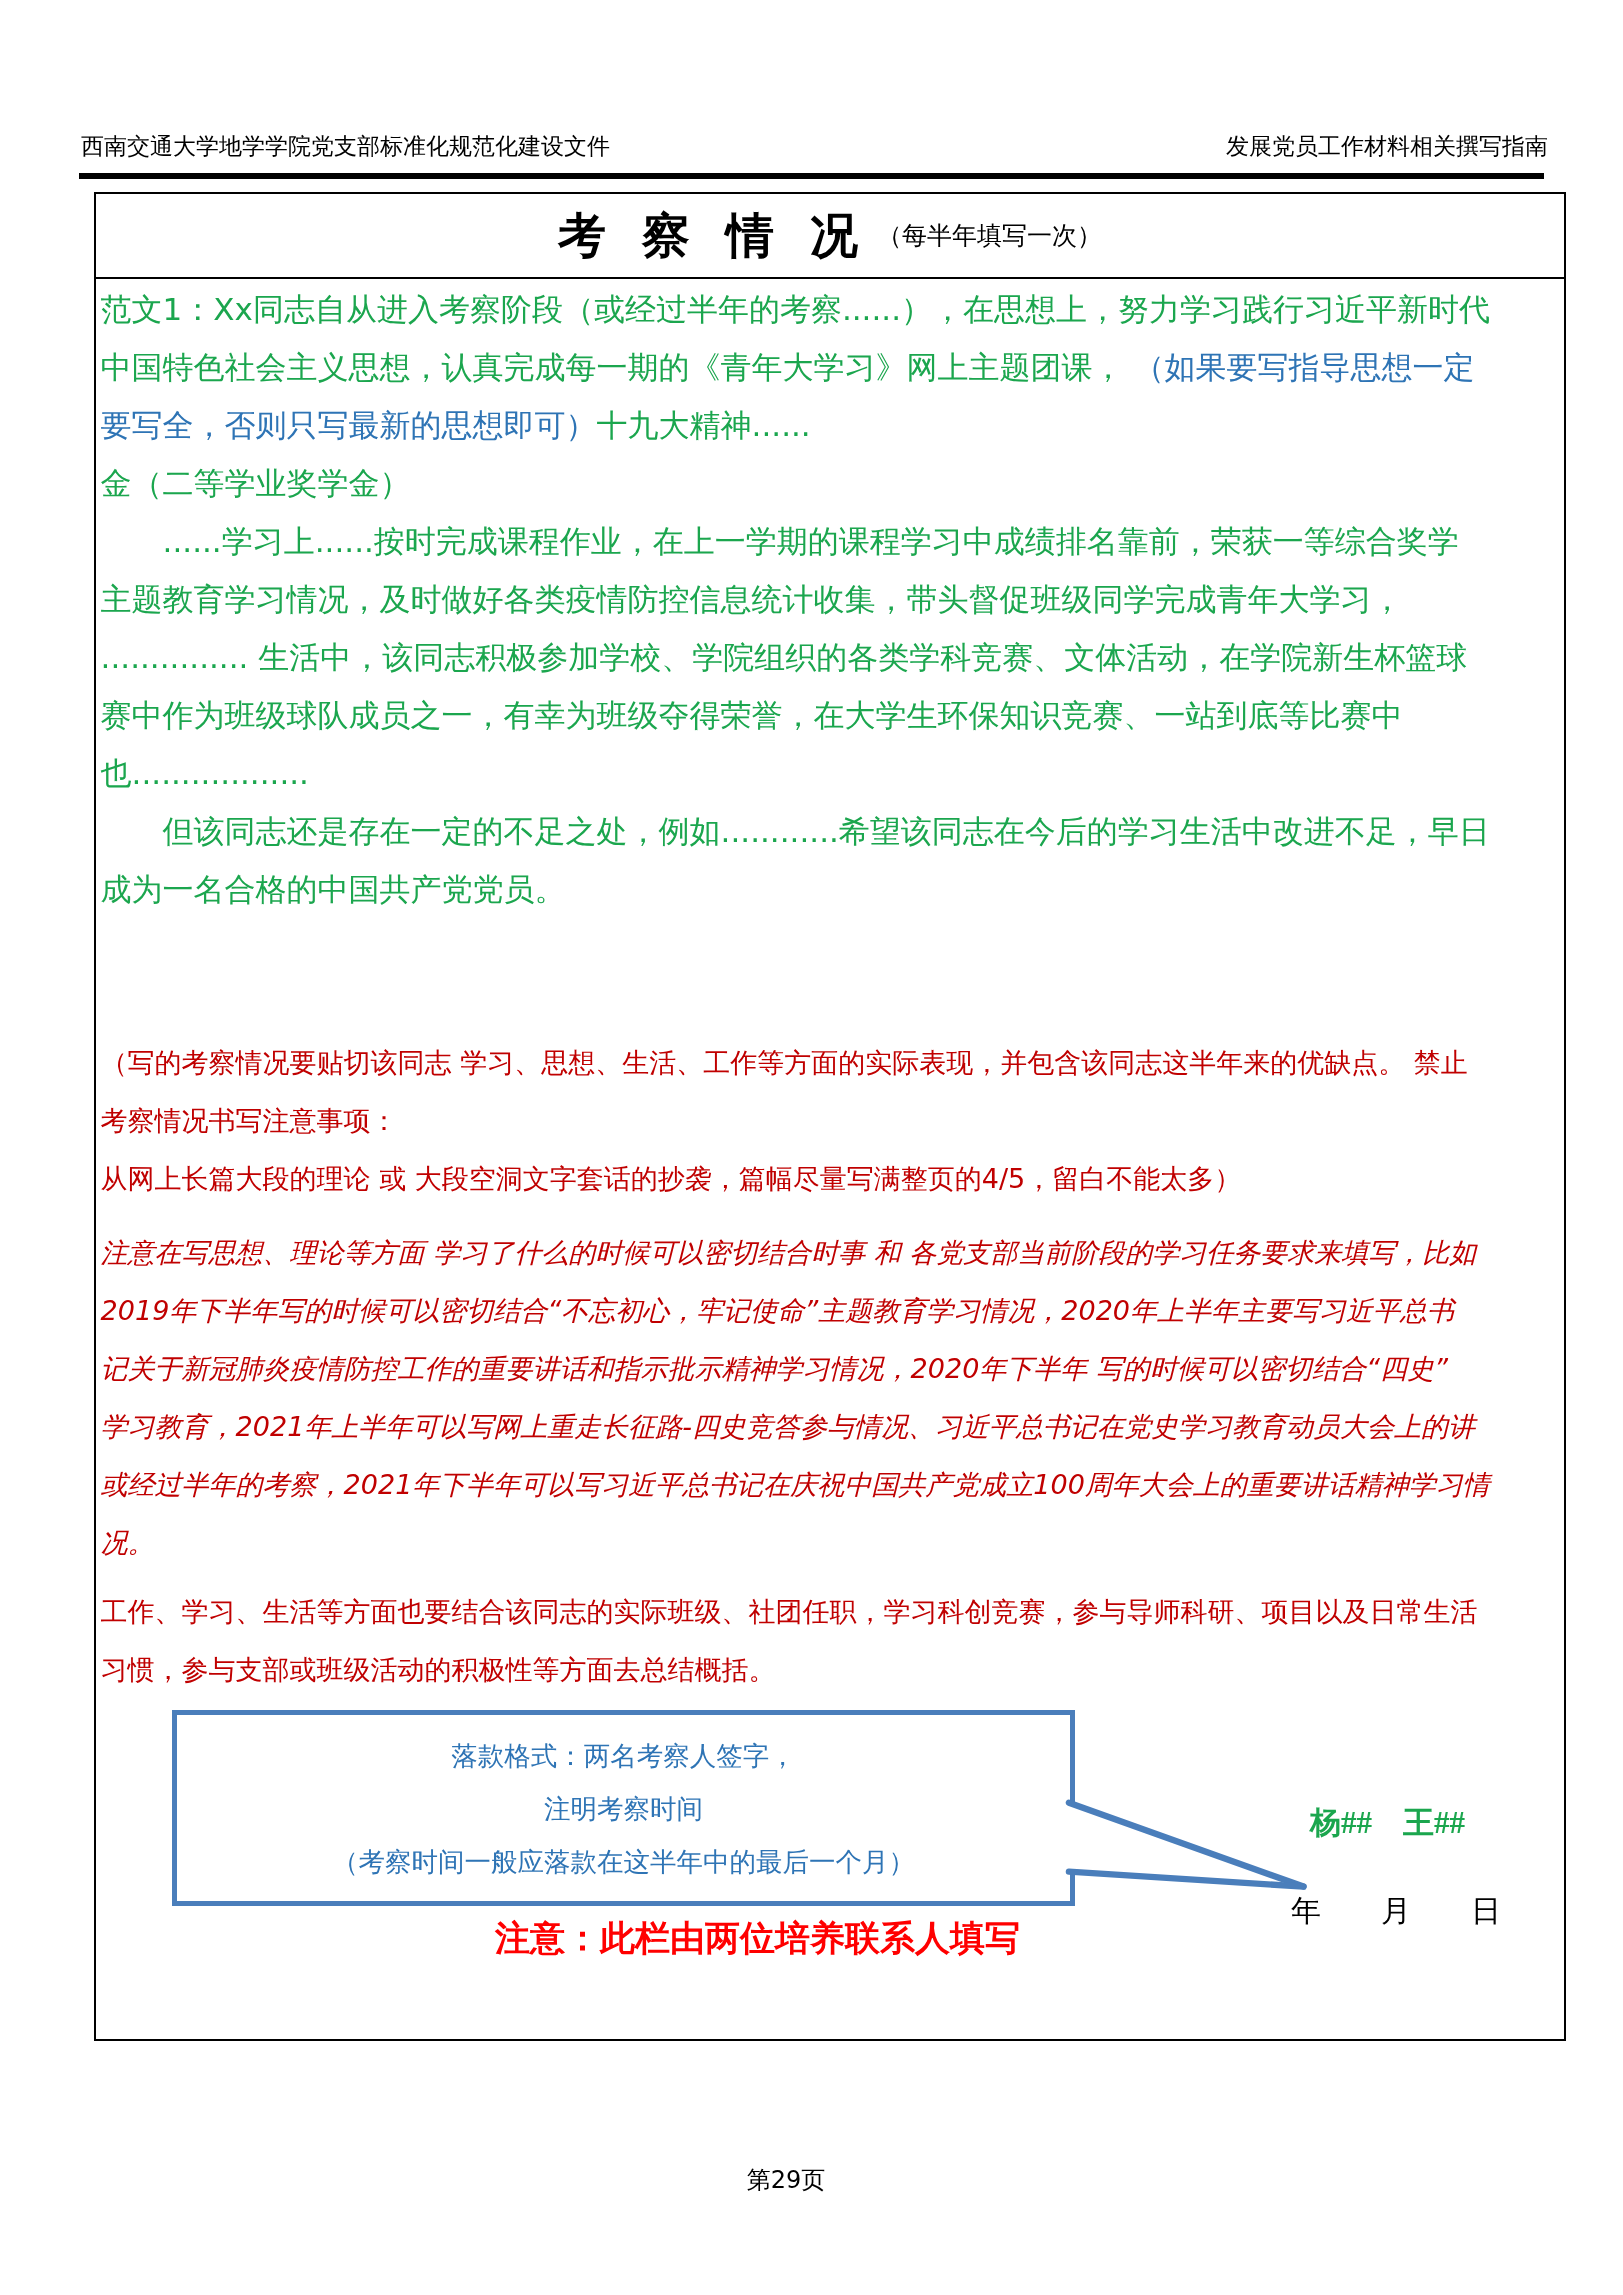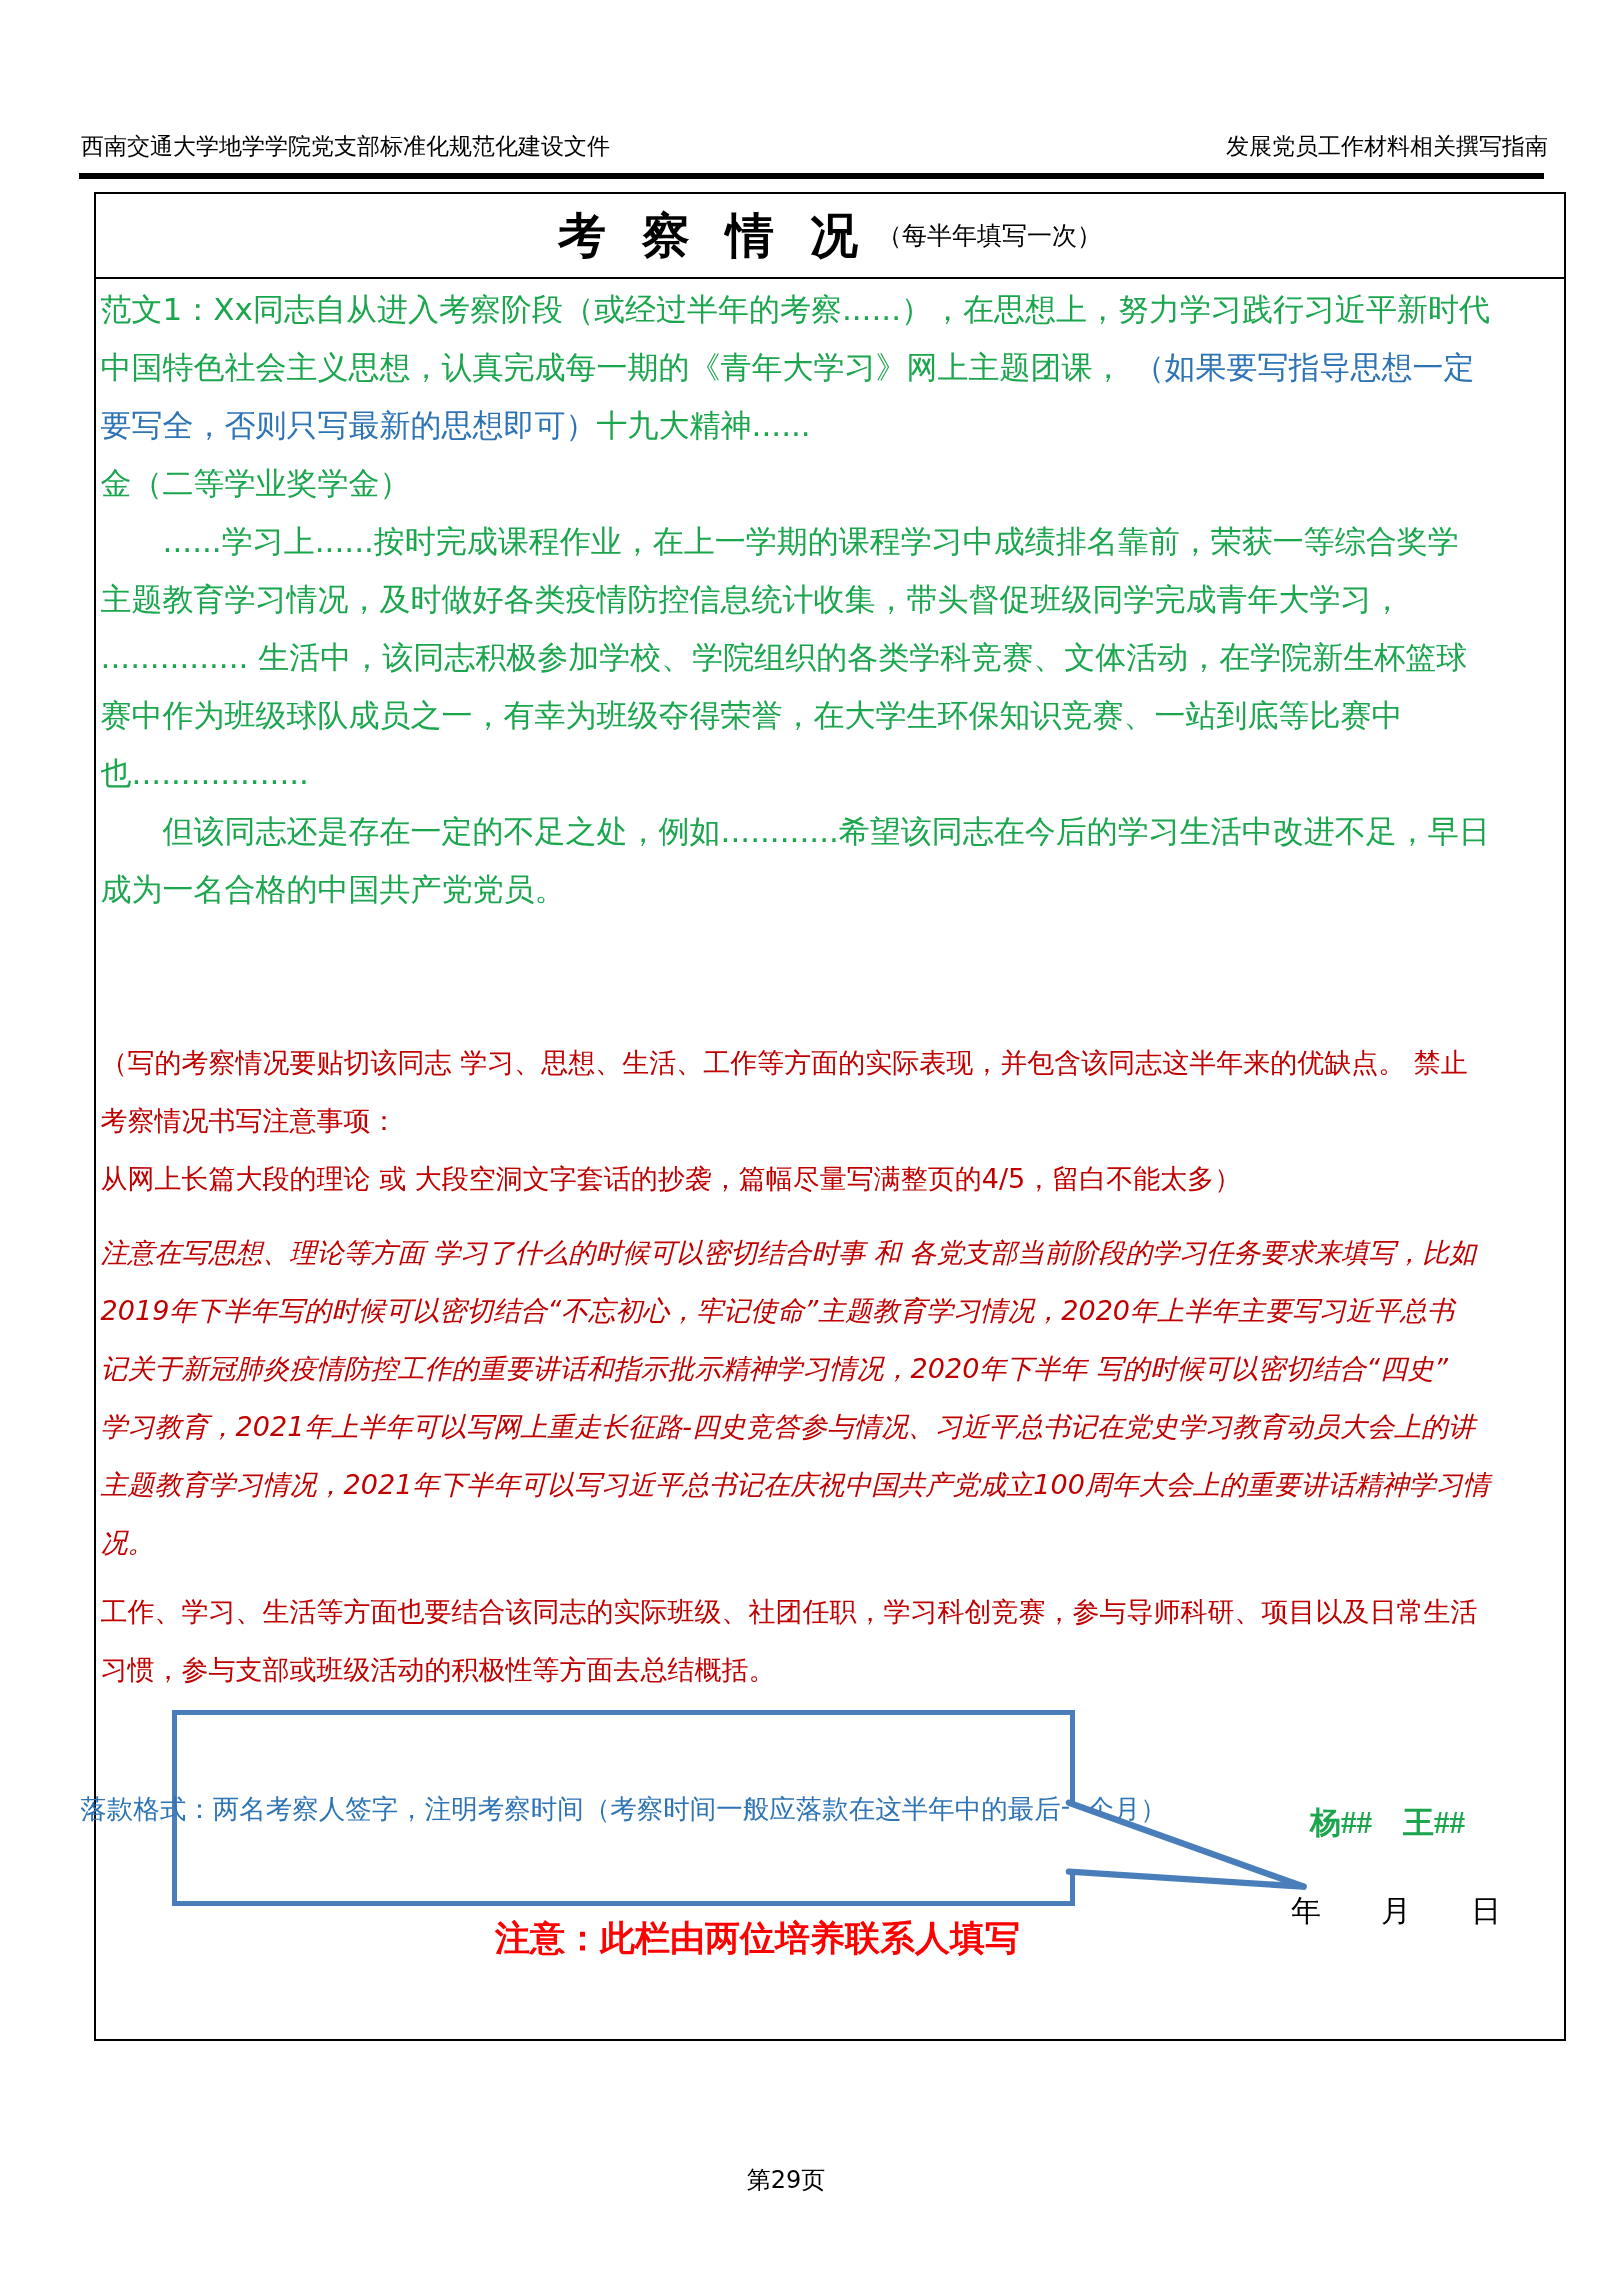--- a/index.html
+++ b/index.html
@@ -29,21 +29,21 @@
   .tline{white-space:pre;}
   .sample-block{position:absolute;top:86px;left:4.6px;right:3.5px;font-size:31px;line-height:58px;
                 color:var(--green);}
   .c-g{color:var(--green);} .c-b{color:var(--blue);}
   .red-block{position:absolute;left:4.6px;right:3.5px;font-size:27px;line-height:58px;color:var(--red);}
   .rb1{top:840px;} .rb2{top:1030px;font-style:italic;} .rb3{top:1389px;}
 
   
   .callout{position:absolute;top:1516px;left:76px;width:903px;height:196px;
            border:5.8px solid var(--callout);box-sizing:border-box;background:#fff;
-           display:flex;flex-direction:row;justify-content:center;align-items:center;
+           display:flex;flex-direction:column;justify-content:center;align-items:center;
            row-gap:8px;font-size:26.5px;color:var(--blue);text-align:center;}
   .callout .tline{line-height:45px;}
   .tail-svg{position:absolute;top:1596px;left:966px;width:253px;height:115px;overflow:visible;}
 
   .sig-names{position:absolute;top:1608px;left:1214px;font-family:"Liberation Serif","DejaVu Serif",serif;
              font-weight:700;font-size:31px;color:var(--green);white-space:pre;}
   .sig-date{position:absolute;top:1697px;left:1195px;font-family:"Liberation Serif","DejaVu Serif",serif;
             font-size:30px;color:#000;white-space:pre;}
   .fill-note{position:absolute;top:1721px;left:230px;width:863px;text-align:center;
              font-family:"Liberation Serif","DejaVu Serif",serif;font-weight:700;
@@ -86,21 +86,21 @@
     <div class="red-block rb1">
         <div class="tline">（写的考察情况要贴切该同志 学习、思想、生活、工作等方面的实际表现，并包含该同志这半年来的优缺点。 禁止</div>
         <div class="tline">考察情况书写注意事项：</div>
         <div class="tline">从网上长篇大段的理论 或 大段空洞文字套话的抄袭，篇幅尽量写满整页的4/5，留白不能太多）</div>
       </div>
     <div class="red-block rb2">
         <div class="tline">注意在写思想、理论等方面 学习了什么的时候可以密切结合时事 和 各党支部当前阶段的学习任务要求来填写，比如</div>
         <div class="tline">2019年下半年写的时候可以密切结合“不忘初心，牢记使命”主题教育学习情况，2020年上半年主要写习近平总书</div>
         <div class="tline">记关于新冠肺炎疫情防控工作的重要讲话和指示批示精神学习情况，2020年下半年 写的时候可以密切结合“四史”</div>
         <div class="tline">学习教育，2021年上半年可以写网上重走长征路-四史竞答参与情况、习近平总书记在党史学习教育动员大会上的讲</div>
-        <div class="tline">主题教育学习情况，2021年下半年可以写习近平总书记在庆祝中国共产党成立100周年大会上的重要讲话精神学习情</div>
+        <div class="tline">或经过半年的考察，2021年下半年可以写习近平总书记在庆祝中国共产党成立100周年大会上的重要讲话精神学习情</div>
         <div class="tline">况。</div>
       </div>
     <div class="red-block rb3">
         <div class="tline">工作、学习、生活等方面也要结合该同志的实际班级、社团任职，学习科创竞赛，参与导师科研、项目以及日常生活</div>
         <div class="tline">习惯，参与支部或班级活动的积极性等方面去总结概括。</div>
       </div>
 
     <div class="callout">
         <div class="tline">落款格式：两名考察人签字，</div>
         <div class="tline">注明考察时间</div>

